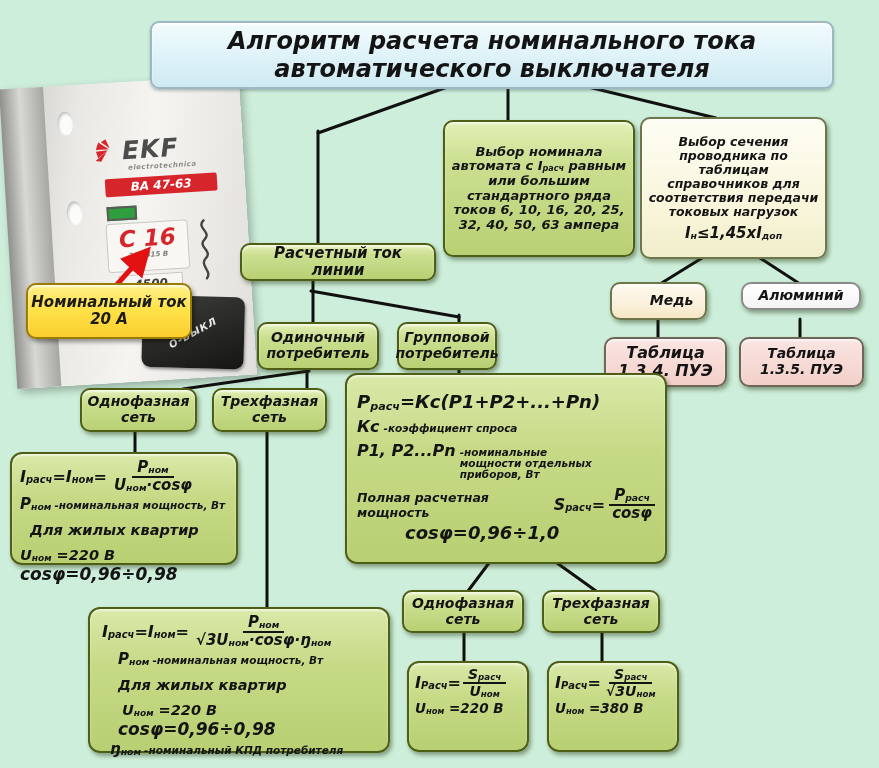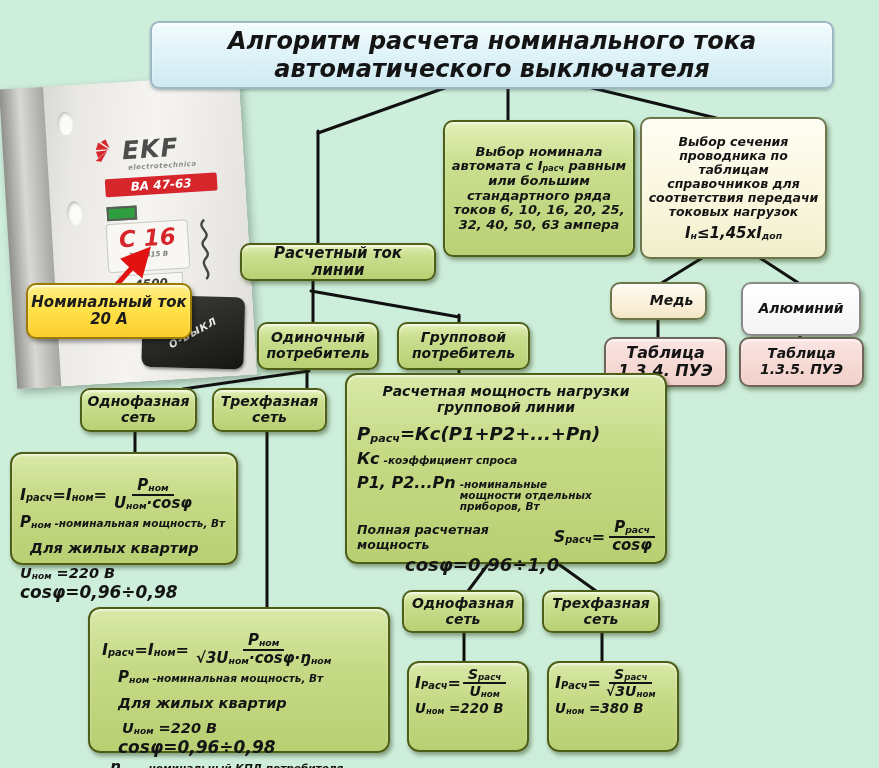--- a/index.html
+++ b/index.html
@@ -28,35 +28,35 @@
   .node.peach{background:linear-gradient(180deg,#fefaf0 0%,#faeed6 70%,#f5e5c4 100%);border-color:#6d764a;}
   .node.white{background:linear-gradient(180deg,#ffffff 0%,#f4f4f4 100%);border-color:#8a8a8a;}
   .node.pink{background:linear-gradient(180deg,#fae5e2 0%,#f3d0ca 100%);border-color:#6e6458;}
   .node.para{font-size:13px;}
 
   #n-nominal{left:443px;top:120px;width:192px;height:137px;}
   #n-sech{left:640px;top:117px;width:187px;height:142px;font-size:12.5px;}
   #n-sech .sech-formula{margin-top:6px;font-size:15px;}
   #n-rasch{left:240px;top:243px;width:196px;height:38px;font-size:15px;}
   #n-med{left:610px;top:282px;width:97px;height:38px;font-size:14px;padding-left:30px;}
-  #n-alu{left:741px;top:282px;width:120px;height:54px;font-size:14px;}
+  #n-alu{left:741px;top:282px;width:120px;height:28px;font-size:14px;}
   #n-tab134{left:604px;top:337px;width:123px;height:50px;font-size:16px;}
   #n-tab135{left:739px;top:337px;width:125px;height:50px;font-size:14px;}
   #n-odin{left:257px;top:322px;width:122px;height:48px;}
-  #n-grup{left:397px;top:322px;width:133px;height:48px;}
+  #n-grup{left:397px;top:322px;width:100px;height:48px;}
   #n-of1{left:80px;top:388px;width:117px;height:44px;}
   #n-tf1{left:212px;top:388px;width:115px;height:44px;}
   #n-of2{left:402px;top:590px;width:122px;height:43px;}
   #n-tf2{left:542px;top:590px;width:118px;height:43px;}
 
   
   .fbox{position:absolute;z-index:3;border:2px solid #4e5e16;border-radius:12px;
     background:linear-gradient(180deg,#d9e9a8 0%,#c6da86 40%,#b8cf72 100%);
     box-shadow:2px 3px 4px rgba(40,60,20,.45), inset 0 2px 2px rgba(255,255,255,.6);
-    box-sizing:border-box;padding:24px 8px;text-align:left;}
+    box-sizing:border-box;padding:6px 8px;text-align:left;}
   #f-1ph{left:10px;top:452px;width:228px;height:113px;}
   #f-3ph{left:88px;top:607px;width:302px;height:146px;padding-left:12px;}
   #g-box{left:345px;top:373px;width:322px;height:191px;z-index:4;padding:8px 10px;}
   #f-s220{left:407px;top:661px;width:122px;height:91px;padding:4px 6px;}
   #f-s380{left:547px;top:661px;width:132px;height:91px;padding:4px 6px;}
 
   .frow{display:flex;align-items:center;gap:4px;}
   .lhs{font-size:16px;}
   .frac{display:inline-flex;flex-direction:column;align-items:center;line-height:1.05;font-size:15px;}
   .frac .num{border-bottom:2px solid #141414;padding:0 5px;}
@@ -254,21 +254,20 @@
     <div class="note-row">
       <span class="term">P<sub>ном</sub></span>
       <span class="small">-номинальная мощность, Вт</span>
     </div>
     <div class="mid" style="margin-left:10px;">Для жилых квартир</div>
     <div class="mid">U<sub>ном</sub> =220  В</div>
     <div class="big">cosφ=0,96÷0,98</div>
   </div>
 
   <div class="fbox" id="g-box">
-    <div class="gtitle">Расчетная мощность нагрузки групповой линии</div>
     <div class="gformula">P<sub>расч</sub>=Кс(P1+P2+...+Pn)</div>
     <div class="grow">
       <span class="term17">Кс</span>
       <span class="small">-коэффициент спроса</span>
     </div>
     <div class="grow">
       <span class="term17">P1, P2...Pn</span>
       <span class="small" style="max-width:150px;">-номинальные мощности отдельных приборов, Вт</span>
     </div>
     <div class="grow srow">

